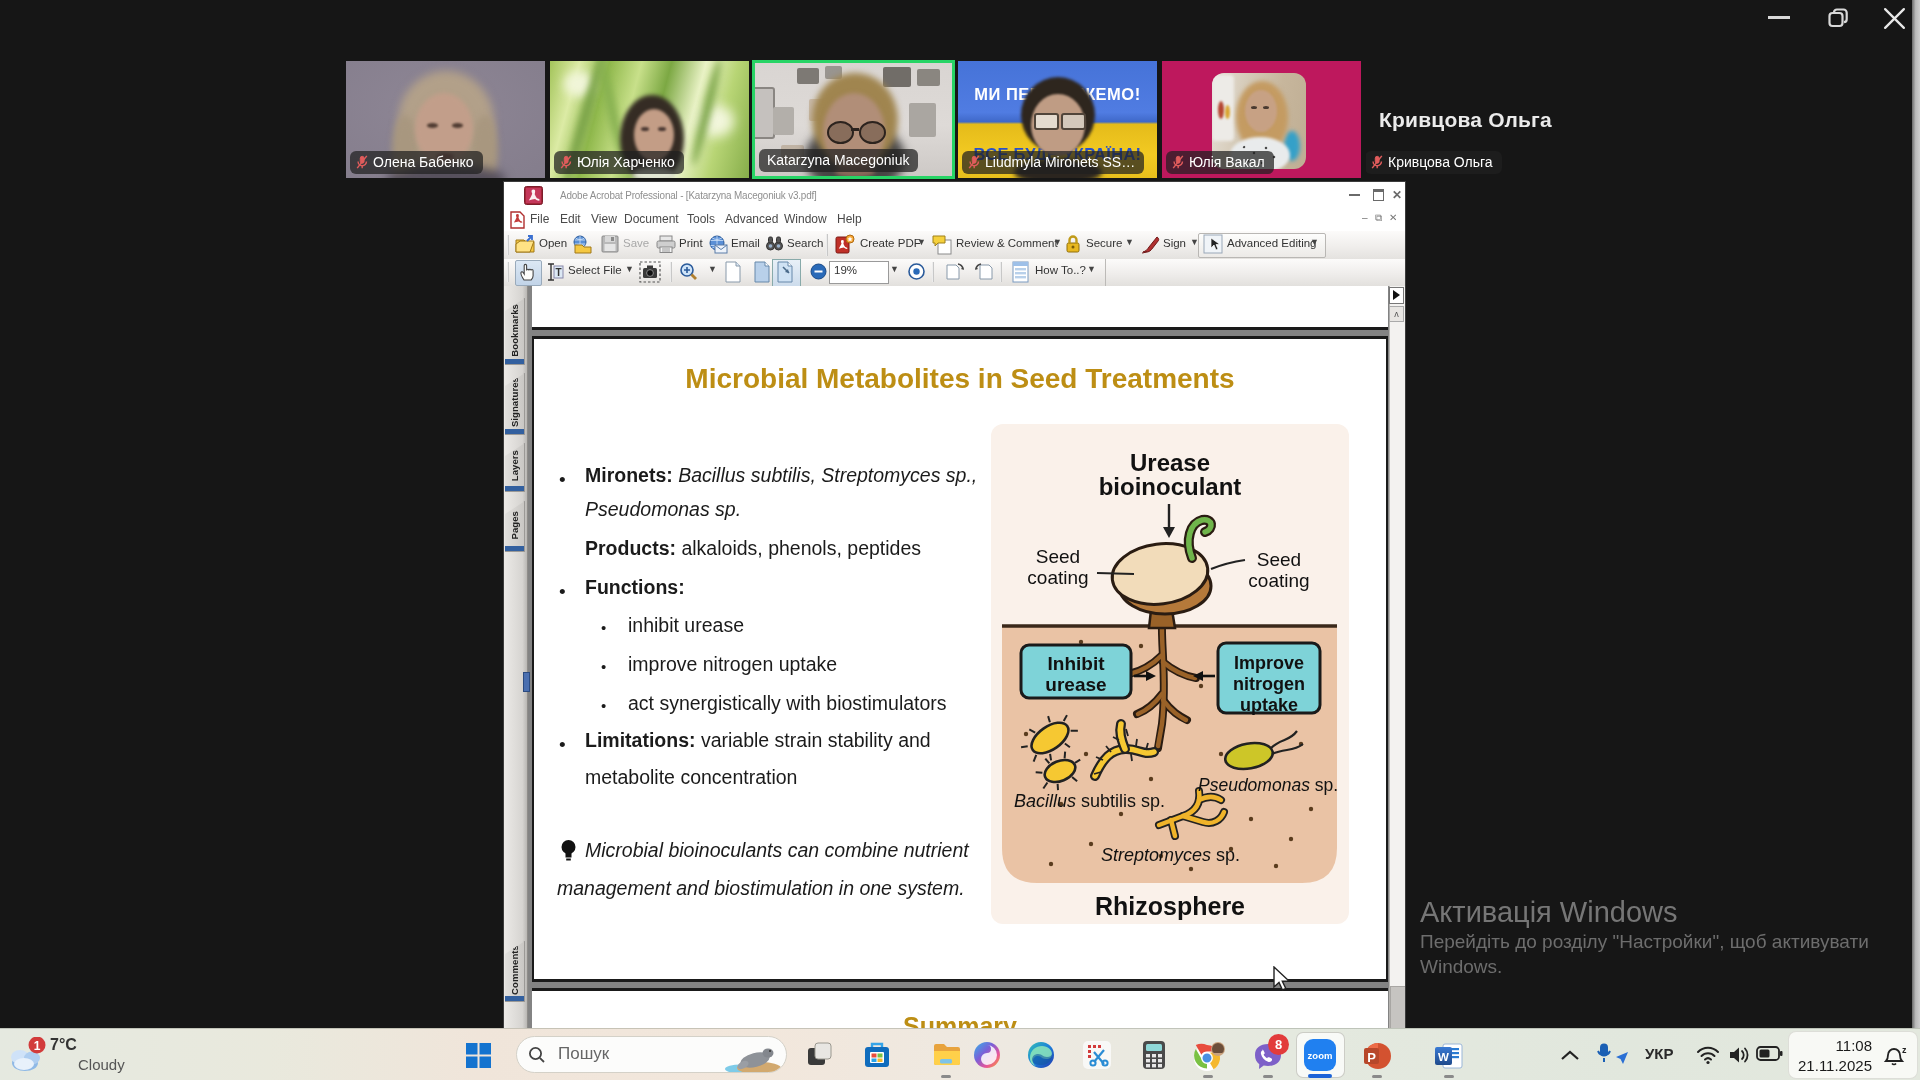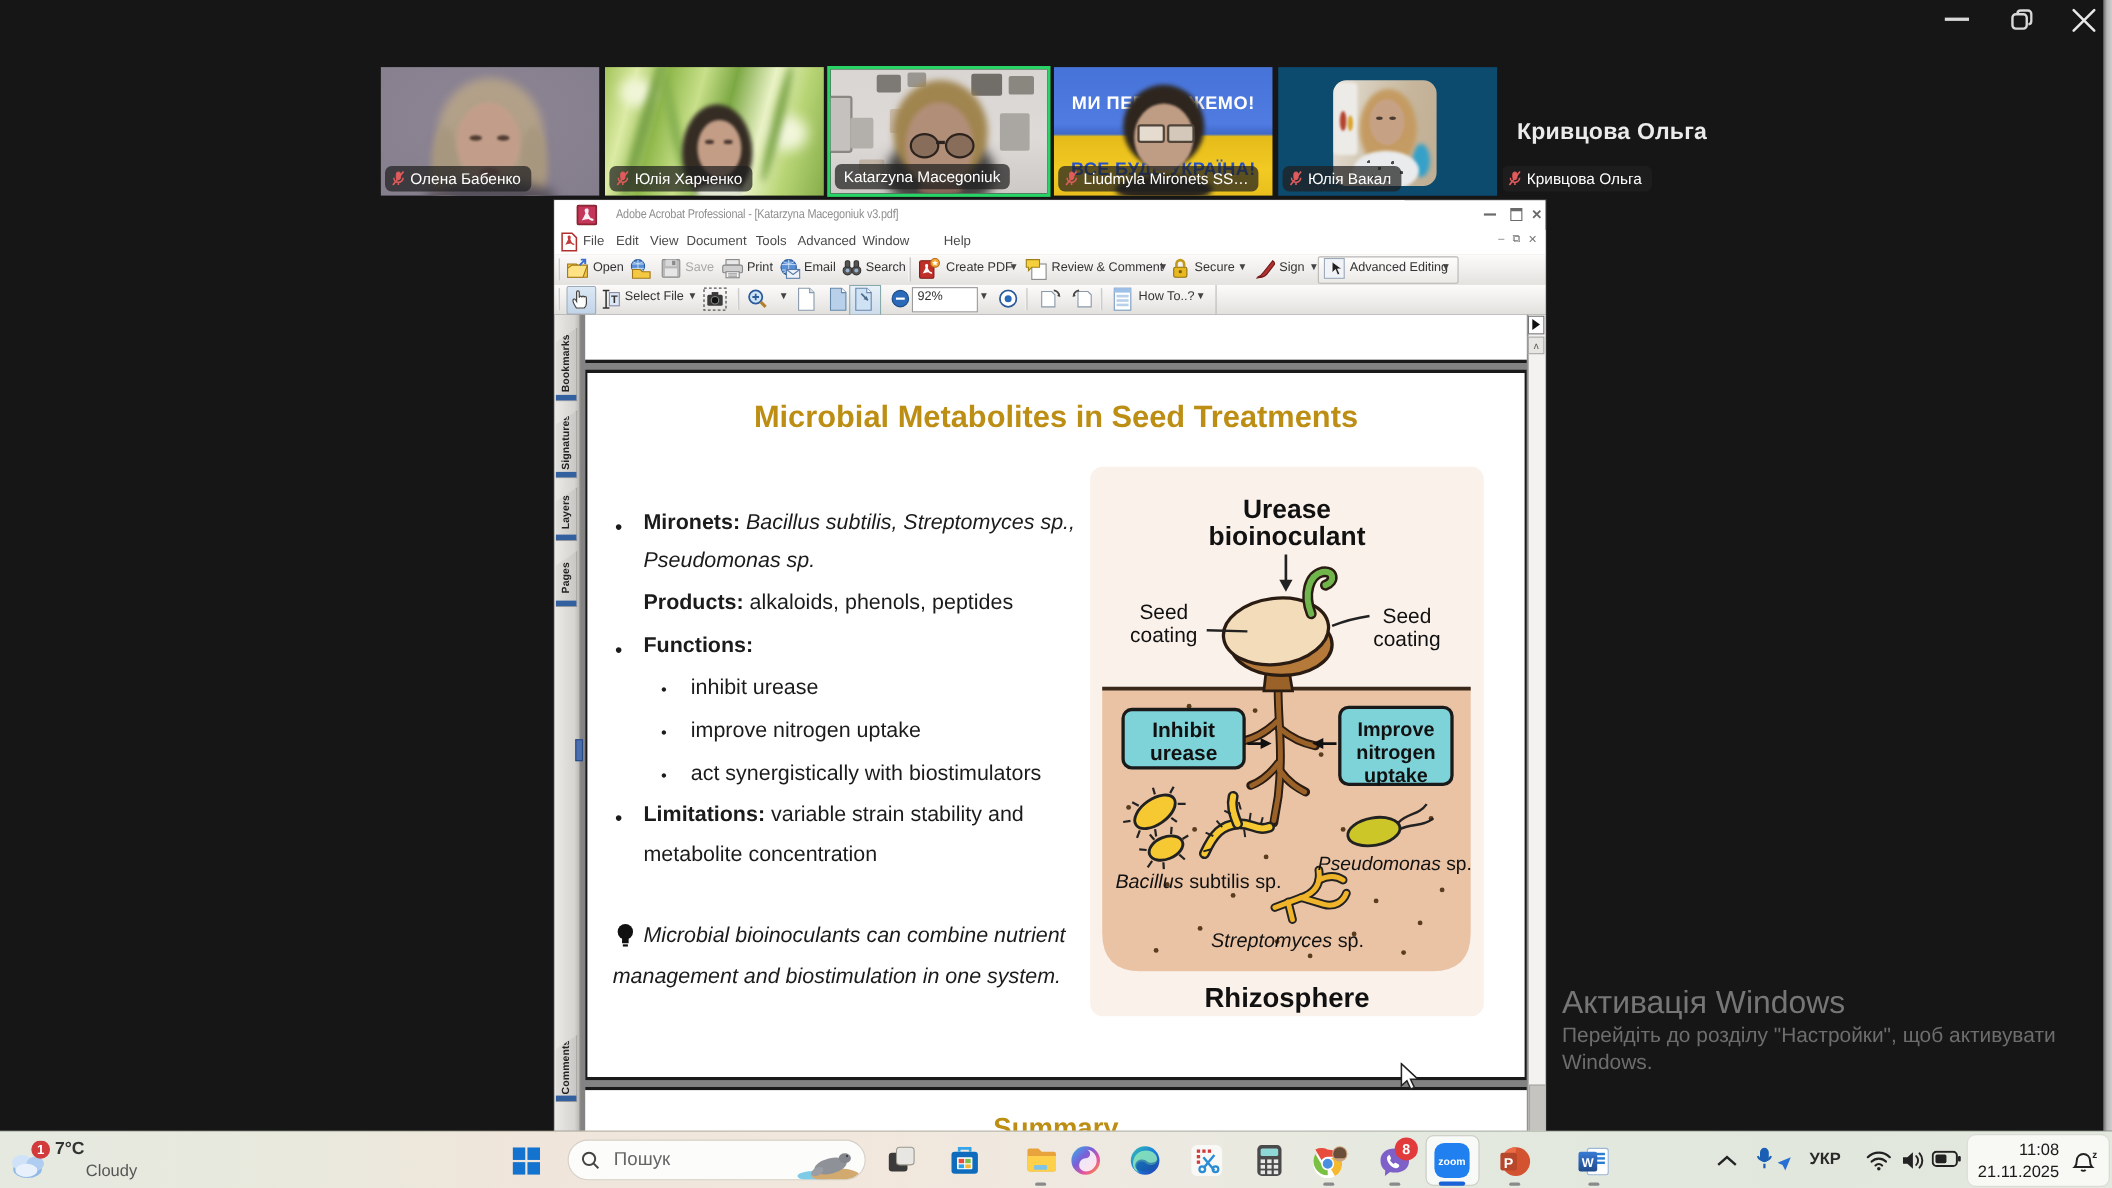--- a/index.html
+++ b/index.html
@@ -125,21 +125,21 @@
     <div class="vlabel"><svg class="micoff" viewBox="0 0 16 16">
           <g stroke="#e05c5c" fill="#e05c5c">
             <rect x="6" y="1.5" width="4.4" height="8" rx="2.2"></rect>
             <path d="M3.5 7.5 a4.8 4.8 0 0 0 9.6 0" fill="none" stroke-width="1.6"></path>
             <line x1="8.2" y1="12" x2="8.2" y2="15" stroke-width="1.6"></line>
             <line x1="13.5" y1="1" x2="2.5" y2="15" stroke-width="1.7"></line>
           </g>
         </svg>Liudmyla Mironets SS…</div>
   </div>
 
-  <div class="tile" style="left:1162px;background:#0c4a6e;">
+  <div class="tile" style="left:1162px;background:#be185d;">
     <div class="inner">
       <div style="position:absolute;left:50px;top:12px;width:94px;height:96px;border-radius:12px;overflow:hidden;background:linear-gradient(100deg,#e6e0d7 0%,#d4c9b6 35%,#c7b69c 65%,#bfae94 100%);">
         <div class="blob" style="left:0px;top:2px;width:22px;height:66px;background:#edebe7;filter:blur(1.5px);border-radius:4px;"></div>
         <div class="blob" style="left:6px;top:28px;width:6px;height:18px;background:#b44430;filter:blur(1px);"></div>
         <div class="blob" style="left:13px;top:32px;width:5px;height:14px;background:#d9a431;filter:blur(1px);"></div>
         <div class="blob" style="left:72px;top:58px;width:16px;height:30px;background:#35a0c8;filter:blur(2px);"></div>
         <div class="blob" style="left:24px;top:8px;width:52px;height:72px;background:#c49b62;filter:blur(2px);"></div>
         <div class="blob" style="left:33px;top:17px;width:32px;height:42px;background:#c7a184;filter:blur(1.2px);"></div>
         <div class="blob" style="left:39px;top:33px;width:6px;height:3px;background:#4a3a30;filter:blur(.6px);"></div>
         <div class="blob" style="left:51px;top:33px;width:6px;height:3px;background:#4a3a30;filter:blur(.6px);"></div>
@@ -188,21 +188,21 @@
         <path d="M2 1 h9 l4 4 v12 h-13 z" fill="#fff" stroke="#b03030" stroke-width="1.4"></path>
         <path d="M8.5 3 c-1.5 0-2 1-1 3.4 c-.8 2-1.8 3.8-2.6 5.1 c1.6-.5 3.4-.9 4.9-1.1 c1.2 1 2.5 1.6 3.3 1.2 c.7-.4.1-1.4-1.9-1.8 c-.6-.9-1.3-2-1.7-3.1 c.7-2.6.4-3.7-1-3.7z" fill="#c23b3b"></path>
       </svg>
       <span class="abs" style="left:26px;top:3px;">File</span>
       <span class="abs" style="left:56px;top:3px;">Edit</span>
       <span class="abs" style="left:87px;top:3px;">View</span>
       <span class="abs" style="left:120px;top:3px;">Document</span>
       <span class="abs" style="left:183px;top:3px;">Tools</span>
       <span class="abs" style="left:221px;top:3px;">Advanced</span>
       <span class="abs" style="left:280px;top:3px;">Window</span>
-      <span class="abs" style="left:333px;top:3px;margin-left:21px;">Help</span>
+      <span class="abs" style="left:333px;top:3px;">Help</span>
       <span class="abs" style="left:858px;top:3px;font-size:10px;color:#777;">–</span>
       <span class="abs" style="left:871px;top:3px;font-size:10px;color:#777;">⧉</span>
       <span class="abs" style="left:885px;top:3px;font-size:10px;color:#777;">✕</span>
     </div>
 
     <div class="abs" style="left:0;top:49px;width:901px;height:28px;background:linear-gradient(180deg,#fcfbfa 0%,#f0eeec 55%,#e4e2df 100%);border-bottom:1px solid #c4c2bf;font-size:11.5px;color:#333;">
       <div class="abs" style="left:3px;top:4px;width:2px;height:20px;background:linear-gradient(90deg,#fff,#bbb);"></div>
       <svg class="abs" style="left:11px;top:4px" width="20" height="19" viewBox="0 0 20 19">
         <path d="M1 5 h8 l2 2 h8 v10 h-18 z" fill="#f5c842" stroke="#a07818" stroke-width="1"></path>
         <path d="M1 9 l4 -3 h14 l-4 11 h-14 z" fill="#ffe284" stroke="#a07818" stroke-width="1"></path>
@@ -324,21 +324,21 @@
         <path d="M3 1 h10 l4 4 v16 h-14 z" fill="#cfe2f4" stroke="#6688aa"></path>
         <path d="M13 1 l0 4 l4 0" fill="#fff" stroke="#6688aa"></path>
         <path d="M8 6 l6 6" stroke="#4a6a8a" stroke-width="1.6"></path>
           <path d="M14 12 l-4 -1 l3 -3 z" fill="#4a6a8a"></path>
       </svg>
       <svg class="abs" style="left:306px;top:4px" width="17" height="17" viewBox="0 0 17 17">
         <circle cx="8.5" cy="8.5" r="7.5" fill="#2a6ab8" stroke="#1a4a88"></circle>
         <rect x="4.5" y="7.5" width="8" height="2" fill="#fff"></rect>
       </svg>
       <div class="abs" style="left:325px;top:2px;width:58px;height:21px;background:#fff;border:1px solid #9a9a9a;"></div>
-      <span class="abs" style="left:330px;top:5px;">92%</span>
+      <span class="abs" style="left:330px;top:5px;">19%</span>
       <span class="abs" style="left:386px;top:5px;font-size:9px;color:#444;">▼</span>
       <svg class="abs" style="left:404px;top:4px" width="17" height="17" viewBox="0 0 17 17">
         <circle cx="8.5" cy="8.5" r="7.5" fill="#fff" stroke="#2a5a9a" stroke-width="1.6"></circle>
         <circle cx="8.5" cy="8.5" r="3.2" fill="#2a6ab8"></circle>
       </svg>
       <div class="abs" style="left:428px;top:3px;width:2px;height:20px;background:linear-gradient(90deg,#fff,#b5b5b5);"></div>
       <svg class="abs" style="left:440px;top:2px" width="22" height="22" viewBox="0 0 22 22">
         <path d="M3 4 h9 l3 3 v11 h-12 z" fill="#fff" stroke="#8899aa"></path>
         <path d="M14 3 a6 6 0 0 1 5 5" fill="none" stroke="#444" stroke-width="1.5"></path>
         <path d="M20 9 l-3 -1 l2 -2.5 z" fill="#444"></path>

